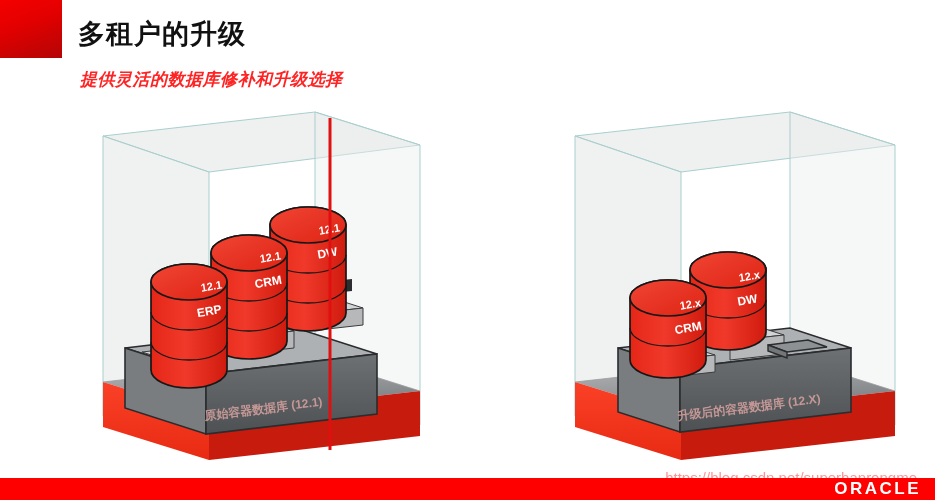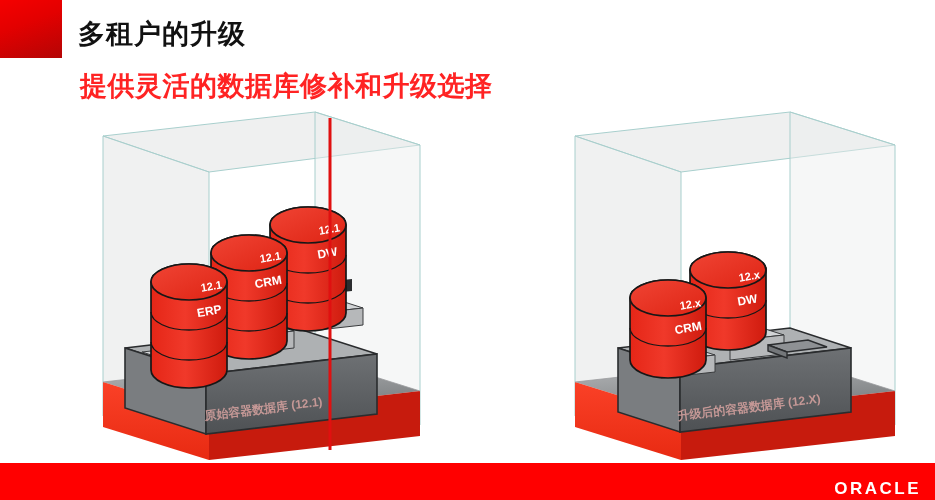--- a/index.html
+++ b/index.html
@@ -31,25 +31,26 @@
     font-size: 27px;
     font-weight: bold;
     color: #111111;
     letter-spacing: 1px;
     white-space: nowrap;
   }
   #slide-subtitle {
     position: absolute;
     left: 80px;
     top: 68px;
-    font-size: 27px;
+    font-size: 17px;
     font-weight: bold;
     color: #ff2323;
     letter-spacing: 0.5px;
     white-space: nowrap;
+    font-style: italic;
   }
 
   
   #diagram-stage {
     position: absolute;
     left: 0;
     top: 100px;
     width: 935px;
     height: 370px;
   }
@@ -67,21 +68,21 @@
     fill: #d8a3a0;
     opacity: 0.85;
   }
 
   
   #footer-bar {
     position: absolute;
     left: 0;
     bottom: 0;
     width: 935px;
-    height: 37px;
+    height: 22px;
     background: #ff0000;
     margin-top: 28px;
   }
   #oracle-wordmark {
     position: absolute;
     right: 14px;
     bottom: 1px;
     color: #ffffff;
     font-size: 17px;
     font-weight: bold;

